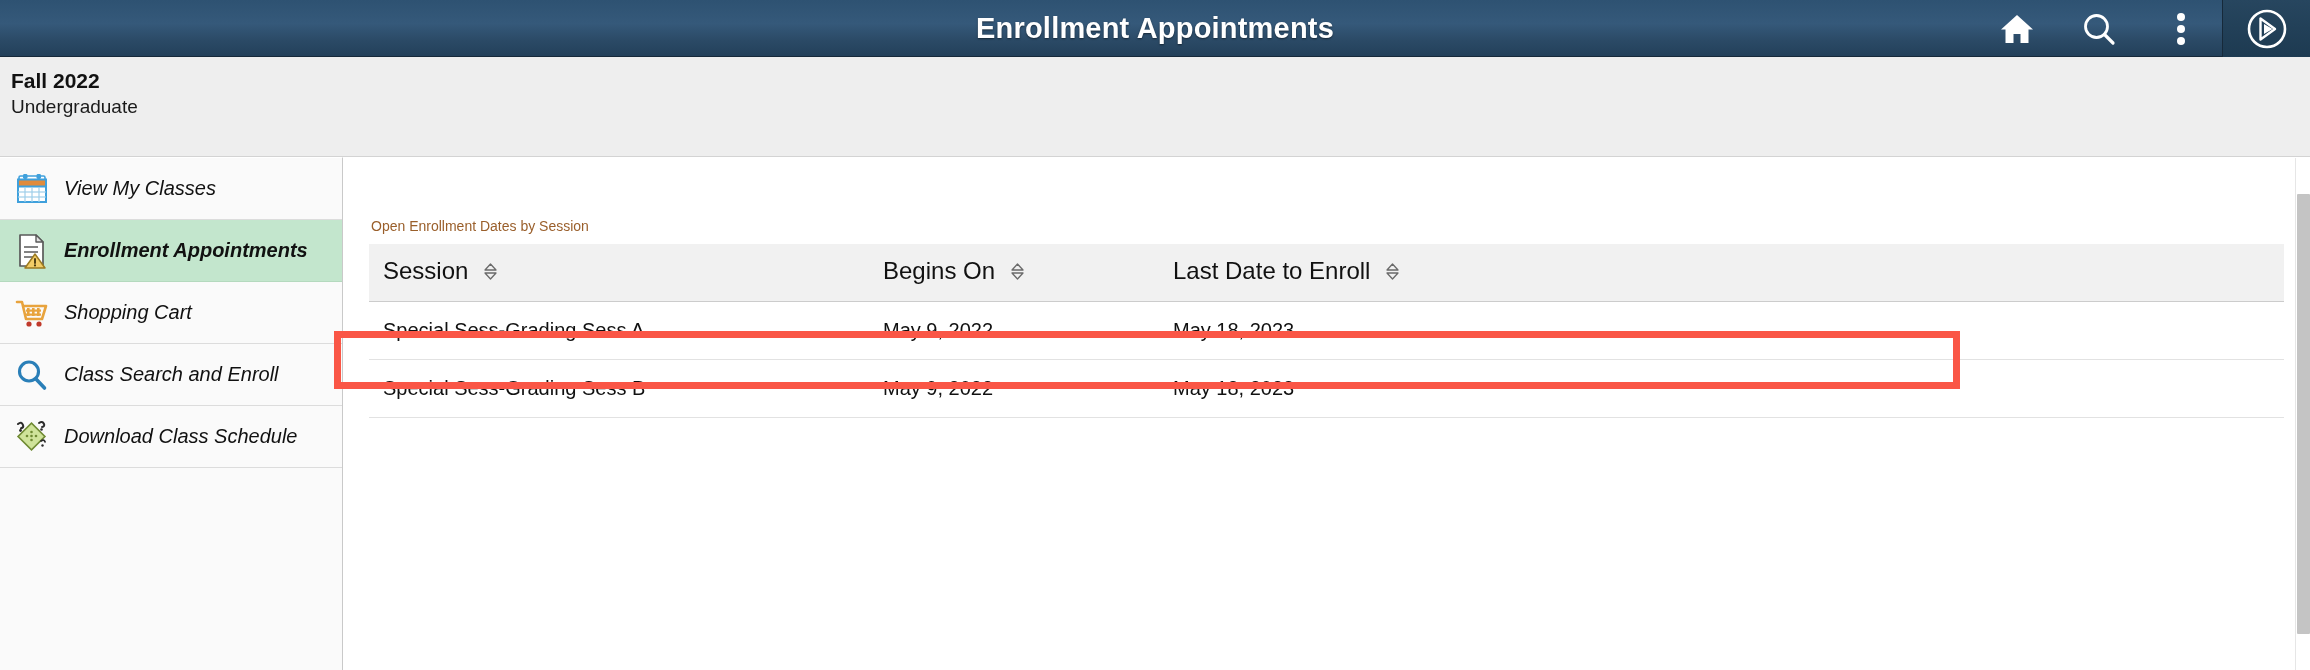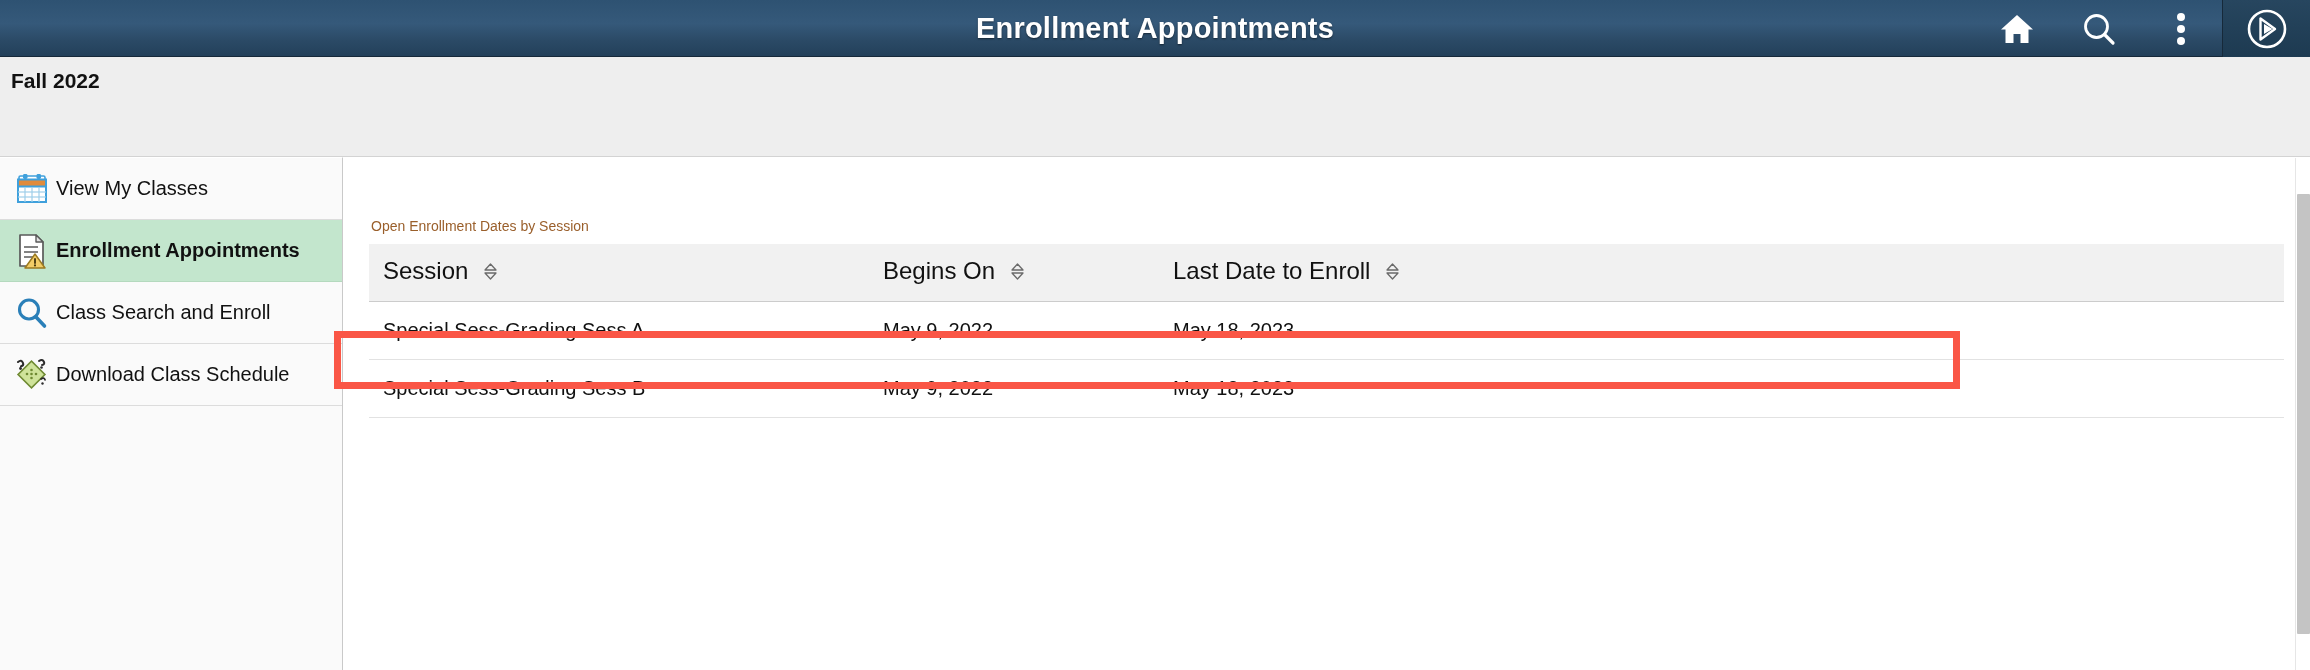--- a/index.html
+++ b/index.html
@@ -99,26 +99,27 @@
     width: 343px;
     flex: 0 0 343px;
     background: #fafafa;
     border-right: 1px solid #c9c9c9;
     border-top: 1px solid #ffffff;
     overflow: hidden;
   }
   .side-item {
     display: flex;
     align-items: center;
-    gap: 4px;
+    gap: 12px;
     height: 62px;
     padding: 0 12px 0 12px;
     border-bottom: 1px solid #dcdcdc;
     background: #fafafa;
     cursor: pointer;
+    font-style: italic;
   }
   .side-item.selected { background: #c3e6cd; border-bottom-color: #b4d9be; }
   .side-item .label {
     font-size: 20px;
     color: #111111;
     white-space: nowrap;
   }
   .side-item.selected .label { font-weight: bold; }
   .side-icon { width: 40px; height: 42px; flex: 0 0 40px; display: flex; align-items: center; justify-content: center; }
 
@@ -232,20 +233,21 @@
         <circle cx="21" cy="21" r="18" fill="none" stroke="#ffffff" stroke-width="2.6"></circle>
         <path d="M14.5 10.5 L14.5 31.5 L29 21 Z" fill="none" stroke="#ffffff" stroke-width="2.4" stroke-linejoin="round"></path>
         <path d="M18 16 L18 26 L26.5 21 Z" fill="#ffffff"></path>
       </svg>
     </div>
   </div>
 </div>
 
 <div class="terminfo">
   <div class="t1">Fall 2022</div>
+  <div class="t2">Undergraduate</div>
 </div>
 
 <div class="body-area">
 
   <div class="sidebar">
 
     <div class="side-item">
       <span class="side-icon">
         <svg width="34" height="34" viewBox="0 0 34 34" aria-hidden="true">
           <rect x="4" y="4" width="26" height="5" rx="1.5" fill="#ffffff" stroke="#3fa0dc" stroke-width="1.6"></rect>
@@ -277,20 +279,37 @@
             <line x1="9" y1="24" x2="18" y2="24"></line>
           </g>
           <path d="M20 21 L30 35 H10 Z" fill="#f2cc66" stroke="#9b7a20" stroke-width="1.5" stroke-linejoin="round"></path>
           <line x1="20" y1="26" x2="20" y2="30" stroke="#4a3a10" stroke-width="1.9" stroke-linecap="round"></line>
           <circle cx="20" cy="32.4" r="1.1" fill="#4a3a10"></circle>
         </svg>
       </span>
       <span class="label">Enrollment Appointments</span>
     </div>
 
+    <div class="side-item">
+      <span class="side-icon">
+        <svg width="34" height="32" viewBox="0 0 34 32" aria-hidden="true">
+          <path d="M2 5 H7 L11 22 H27 L31 9 H9" fill="none" stroke="#e8a33d" stroke-width="2.6" stroke-linecap="round" stroke-linejoin="round"></path>
+          <g fill="#e8a33d">
+            <rect x="12" y="11" width="2.6" height="8"></rect>
+            <rect x="17" y="11" width="2.6" height="8"></rect>
+            <rect x="22" y="11" width="2.6" height="8"></rect>
+            <rect x="11" y="12.5" width="15" height="2.2"></rect>
+            <rect x="11" y="16.5" width="15" height="2.2"></rect>
+          </g>
+          <circle cx="14" cy="27" r="2.6" fill="#c0392b"></circle>
+          <circle cx="24" cy="27" r="2.6" fill="#c0392b"></circle>
+        </svg>
+      </span>
+      <span class="label">Shopping Cart</span>
+    </div>
 
     <div class="side-item">
       <span class="side-icon">
         <svg width="34" height="34" viewBox="0 0 34 34" aria-hidden="true">
           <circle cx="14" cy="13.5" r="9.5" fill="none" stroke="#2a7fb8" stroke-width="3.1"></circle>
           <line x1="21" y1="21" x2="29.5" y2="30" stroke="#2a7fb8" stroke-width="3.6" stroke-linecap="round"></line>
         </svg>
       </span>
       <span class="label">Class Search and Enroll</span>
     </div>

